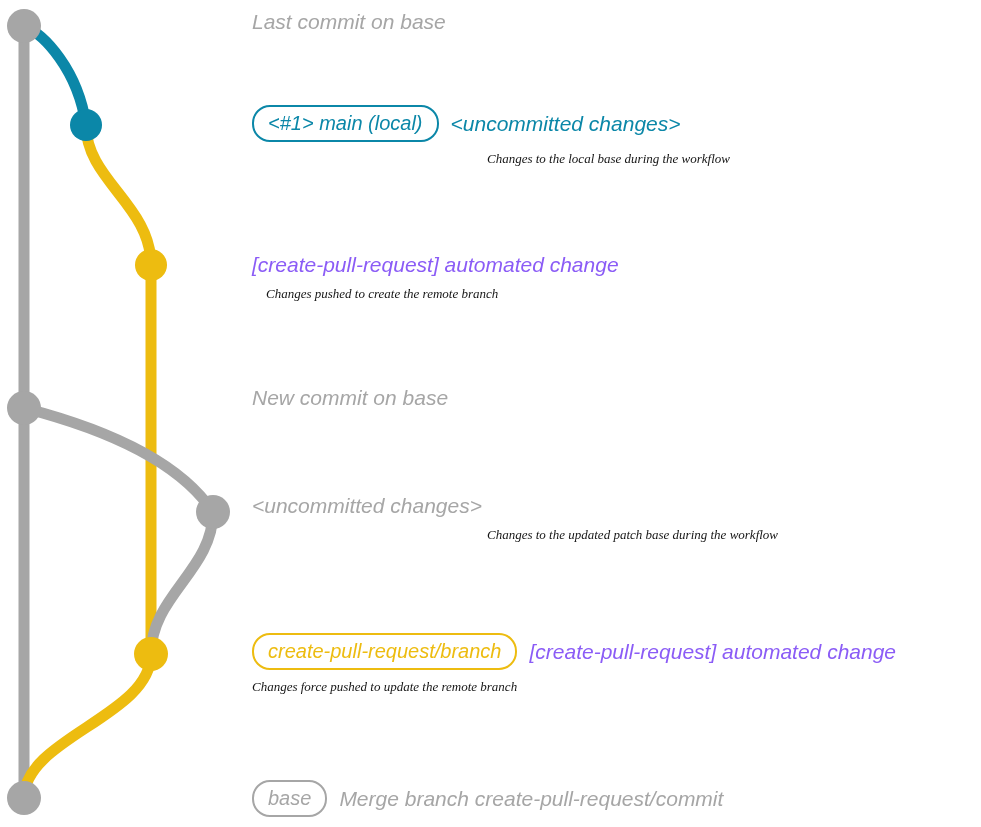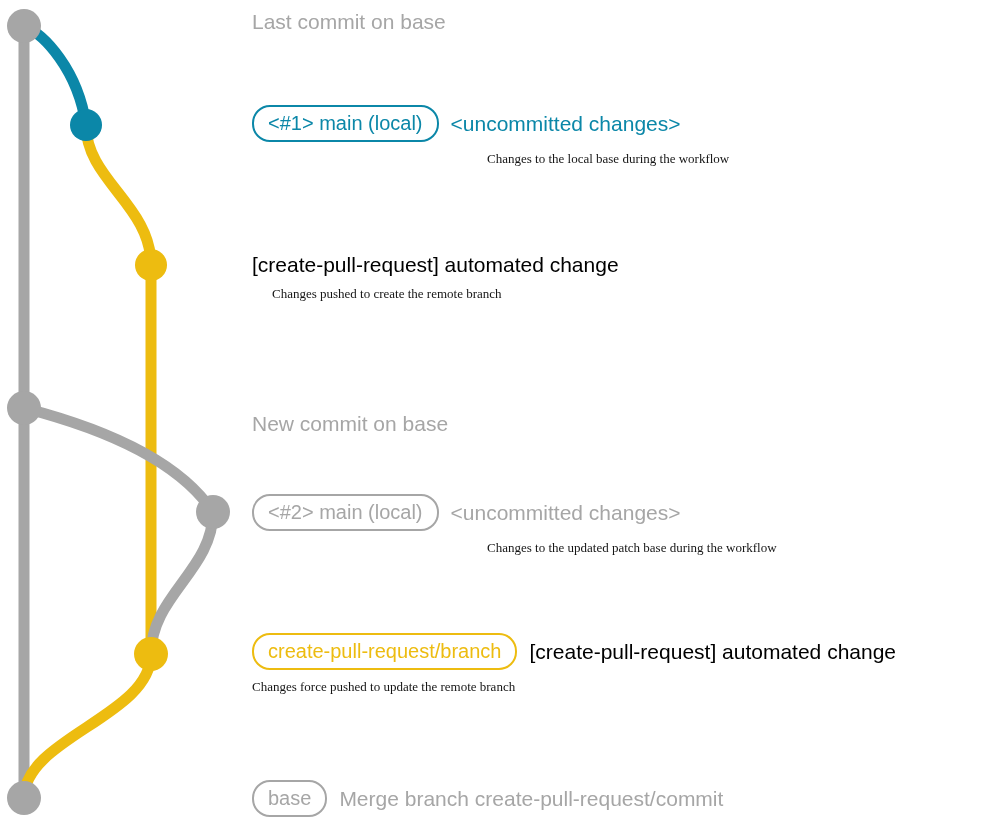--- a/index.html
+++ b/index.html
@@ -27,20 +27,21 @@
     position: absolute;
     left: 0;
     top: 0;
     width: 260px;
     height: 827px;
   }
   
   .row {
     position: absolute;
     left: 252px;
+    font-style: italic;
   }
   .row-line {
     display: flex;
     align-items: center;
     gap: 12px;
     white-space: nowrap;
   }
   .badge {
     display: inline-block;
     border: 2px solid #a3a3a3;
@@ -57,21 +58,21 @@
   .badge.badge-amber { border-color: #edbc10; color: #edbc10; }
 
   .headline {
     font-size: 21px;
     line-height: 24px;
     color: #a6a6a6;
     white-space: nowrap;
   }
   .headline.blue  { color: #0b87a8; }
   .headline.gray  { color: #a6a6a6; }
-  .headline.amber { color: #000000; }
+  .headline.amber { color: #8b5cf6; }
 
   .subtext {
     font-family: "Liberation Serif", serif;
     font-size: 13px;
     line-height: 22px;
     color: #151515;
     white-space: nowrap;
     margin-top: 6px;
   }
 </style>
@@ -116,32 +117,31 @@
       <span class="badge badge-blue">&lt;#1&gt; main (local)</span>
       <span class="headline blue">&lt;uncommitted changes&gt;</span>
     </div>
     <div class="subtext" style="margin-left:235px">Changes to the local base during the workflow</div>
   </div>
 
   <div class="row" style="top:253px">
     <div class="row-line">
       <span class="headline amber">[create-pull-request] automated change</span>
     </div>
-    <div class="subtext" style="margin-left:20px">Changes pushed to create the remote branch</div>
+    <div class="subtext" style="margin-left:14px">Changes pushed to create the remote branch</div>
   </div>
 
-  <div class="row" style="top:412px">
+  <div class="row" style="top:386px">
     <div class="row-line">
       <span class="headline gray">New commit on base</span>
     </div>
   </div>
 
   <div class="row" style="top:494px">
     <div class="row-line">
-      <span class="badge badge-gray">&lt;#2&gt; main (local)</span>
       <span class="headline gray">&lt;uncommitted changes&gt;</span>
     </div>
     <div class="subtext" style="margin-left:235px">Changes to the updated patch base during the workflow</div>
   </div>
 
   <div class="row" style="top:633px">
     <div class="row-line">
       <span class="badge badge-amber">create-pull-request/branch</span>
       <span class="headline amber">[create-pull-request] automated change</span>
     </div>

